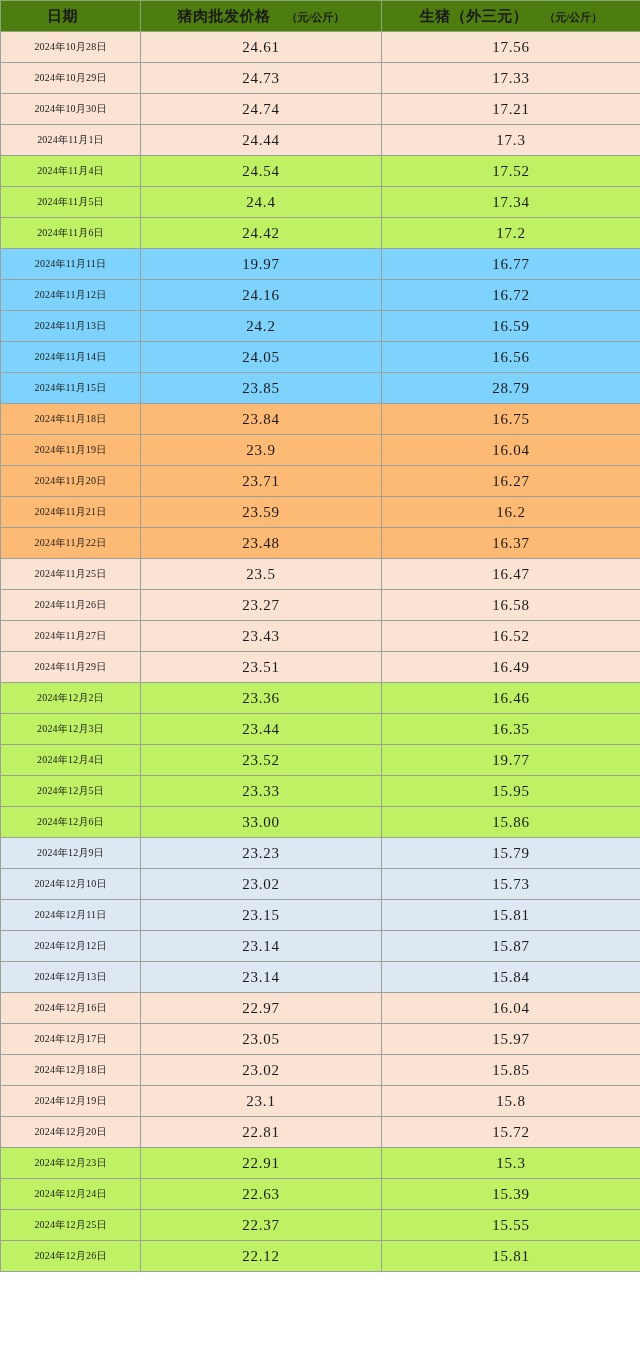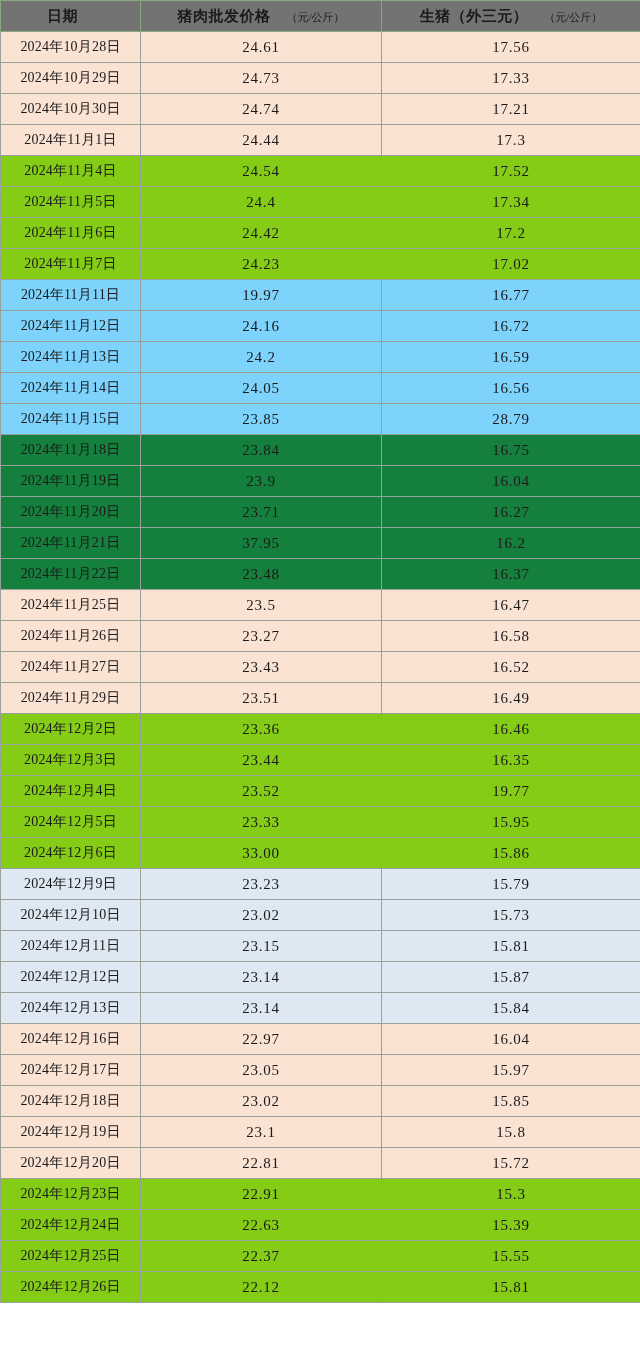--- a/index.html
+++ b/index.html
@@ -28,50 +28,50 @@
     border: 1px solid #9aa09a;
     text-align: center;
     vertical-align: middle;
     color: #1a1a1a;
     padding: 0;
     white-space: nowrap;
     overflow: hidden;
   }
   #price-table thead th {
     height: 30px;
-    background: #737373;
+    background: #4d7c0f;
     font-weight: bold;
     font-size: 15px;
     letter-spacing: 0.5px;
     border-color: #8aa87a;
   }
   #price-table thead th .unit {
     font-size: 11px;
-    font-weight: normal;
+    font-weight: bold;
     letter-spacing: 0;
     margin-left: 16px;
   }
   #price-table tbody td {
     height: 30px;
     font-size: 14.5px;
   }
   #price-table tbody td.date-cell {
-    font-size: 14px;
+    font-size: 10px;
     letter-spacing: 0.2px;
   }
   #price-table tbody td.num-cell {
     font-size: 15px;
     letter-spacing: 0.8px;
   }
 
   
   tr.tint-peach   td { background: #fbe3d4; }
-  tr.tint-green   td { background: #84cc16; }
+  tr.tint-green   td { background: #bef264; }
   tr.tint-yellow  td { background: #7dd3fc; }
-  tr.tint-blue    td { background: #15803d; margin-top: 48px; }
+  tr.tint-blue    td { background: #fdba74; margin-top: 48px; }
   tr.tint-cyan    td { background: #deе8f2; }
   tr.tint-cyan    td { background: #dee8f2; }
 </style>
 </head>
 <body>
 
 <table id="price-table">
   <colgroup>
     <col class="col-date">
     <col class="col-pork">
@@ -119,25 +119,20 @@
       <tr class="tint-green">
         <td class="date-cell">2024年11月5日</td>
         <td class="num-cell">24.4</td>
         <td class="num-cell">17.34</td>
       </tr>
       <tr class="tint-green">
         <td class="date-cell">2024年11月6日</td>
         <td class="num-cell">24.42</td>
         <td class="num-cell">17.2</td>
       </tr>
-      <tr class="tint-green">
-        <td class="date-cell">2024年11月7日</td>
-        <td class="num-cell">24.23</td>
-        <td class="num-cell">17.02</td>
-      </tr>
       <tr class="tint-yellow">
         <td class="date-cell">2024年11月11日</td>
         <td class="num-cell">19.97</td>
         <td class="num-cell">16.77</td>
       </tr>
       <tr class="tint-yellow">
         <td class="date-cell">2024年11月12日</td>
         <td class="num-cell">24.16</td>
         <td class="num-cell">16.72</td>
       </tr>
@@ -166,21 +161,21 @@
         <td class="num-cell">23.9</td>
         <td class="num-cell">16.04</td>
       </tr>
       <tr class="tint-blue">
         <td class="date-cell">2024年11月20日</td>
         <td class="num-cell">23.71</td>
         <td class="num-cell">16.27</td>
       </tr>
       <tr class="tint-blue">
         <td class="date-cell">2024年11月21日</td>
-        <td class="num-cell">37.95</td>
+        <td class="num-cell">23.59</td>
         <td class="num-cell">16.2</td>
       </tr>
       <tr class="tint-blue">
         <td class="date-cell">2024年11月22日</td>
         <td class="num-cell">23.48</td>
         <td class="num-cell">16.37</td>
       </tr>
       <tr class="tint-peach">
         <td class="date-cell">2024年11月25日</td>
         <td class="num-cell">23.5</td>

